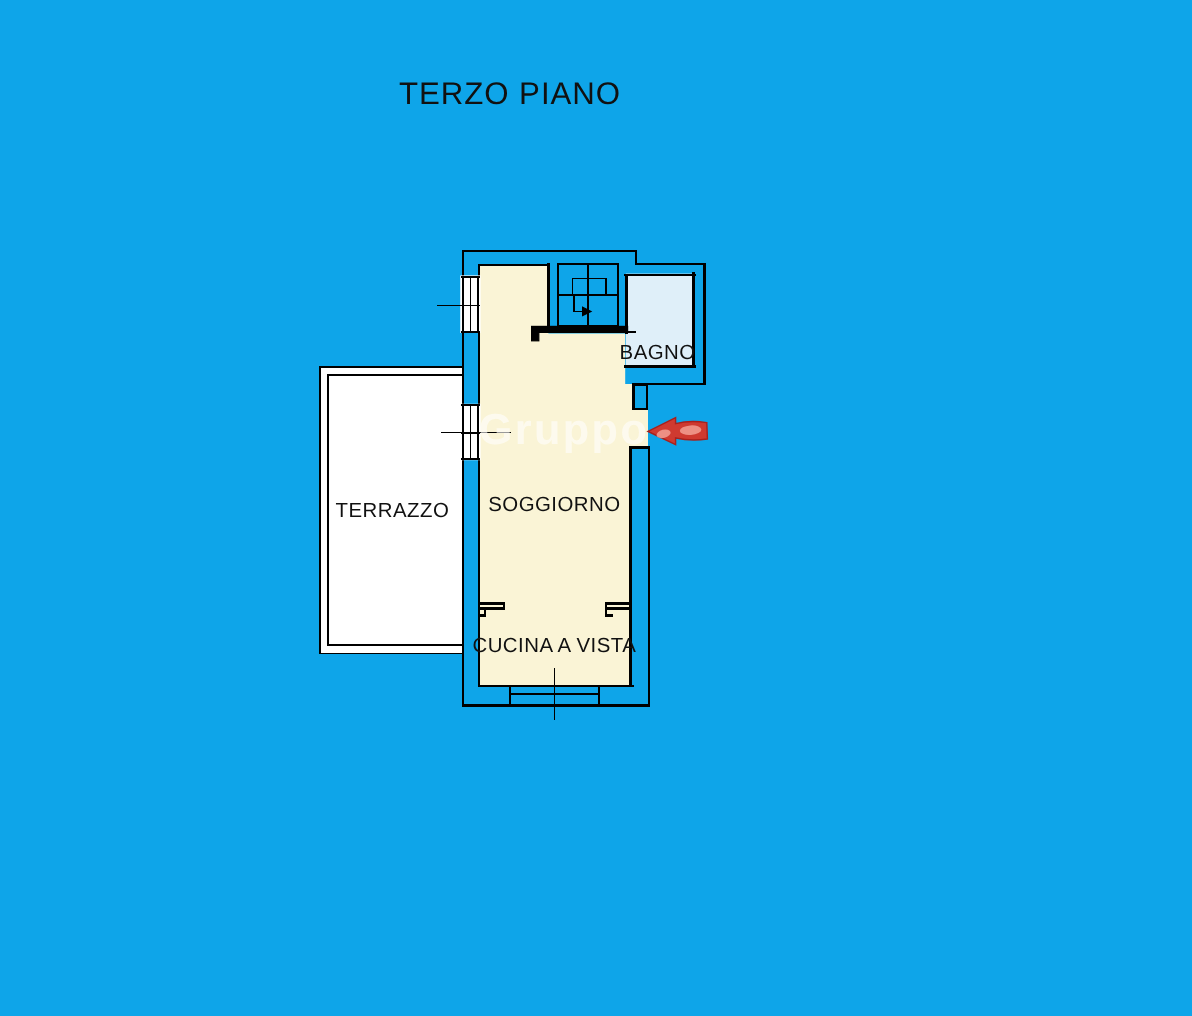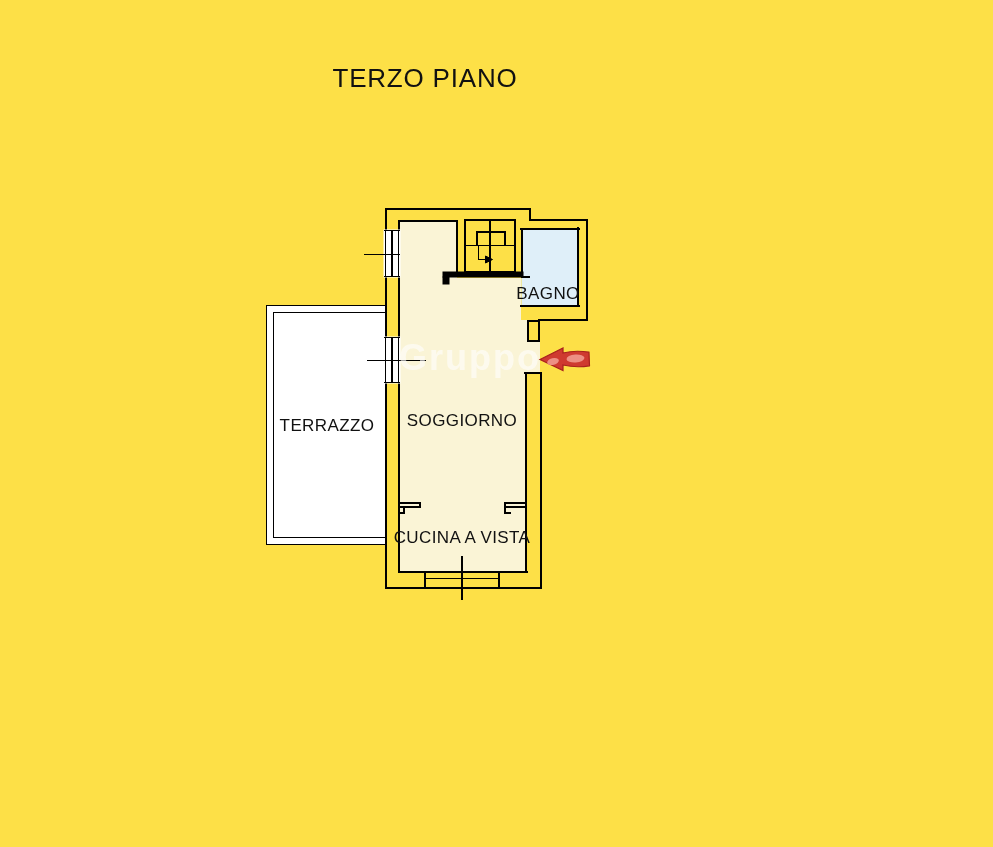--- a/index.html
+++ b/index.html
@@ -1,16 +1,16 @@
 <!DOCTYPE html>
 <html><head>
 <meta charset="utf-8">
 <style>
   html,body{margin:0;padding:0;background:#ffffff;}
-  .stage{position:relative;width:993px;height:847px;background:#fde047;overflow:hidden;
+  .stage{position:relative;width:993px;height:847px;background:#0ea5e9;overflow:hidden;
          font-family:"Liberation Sans", sans-serif;}
   svg{position:absolute;left:0;top:0;}
   .wall{fill:none;stroke-width:2;stroke-linecap:square;shape-rendering:crispEdges;}
   .wall-thin{fill:none;stroke-width:1.5;stroke-linecap:square;shape-rendering:crispEdges;}
   .glaze{fill:none;stroke-width:1.3;stroke-linecap:square;shape-rendering:crispEdges;}
   .room-label{font-size:17px;letter-spacing:0.4px;}
   .page-title{font-size:26px;letter-spacing:0.8px;}
   .watermark{font-size:36px;font-weight:bold;letter-spacing:2px;opacity:0.6;}
   text{font-family:"Liberation Sans", sans-serif;}
 </style>

